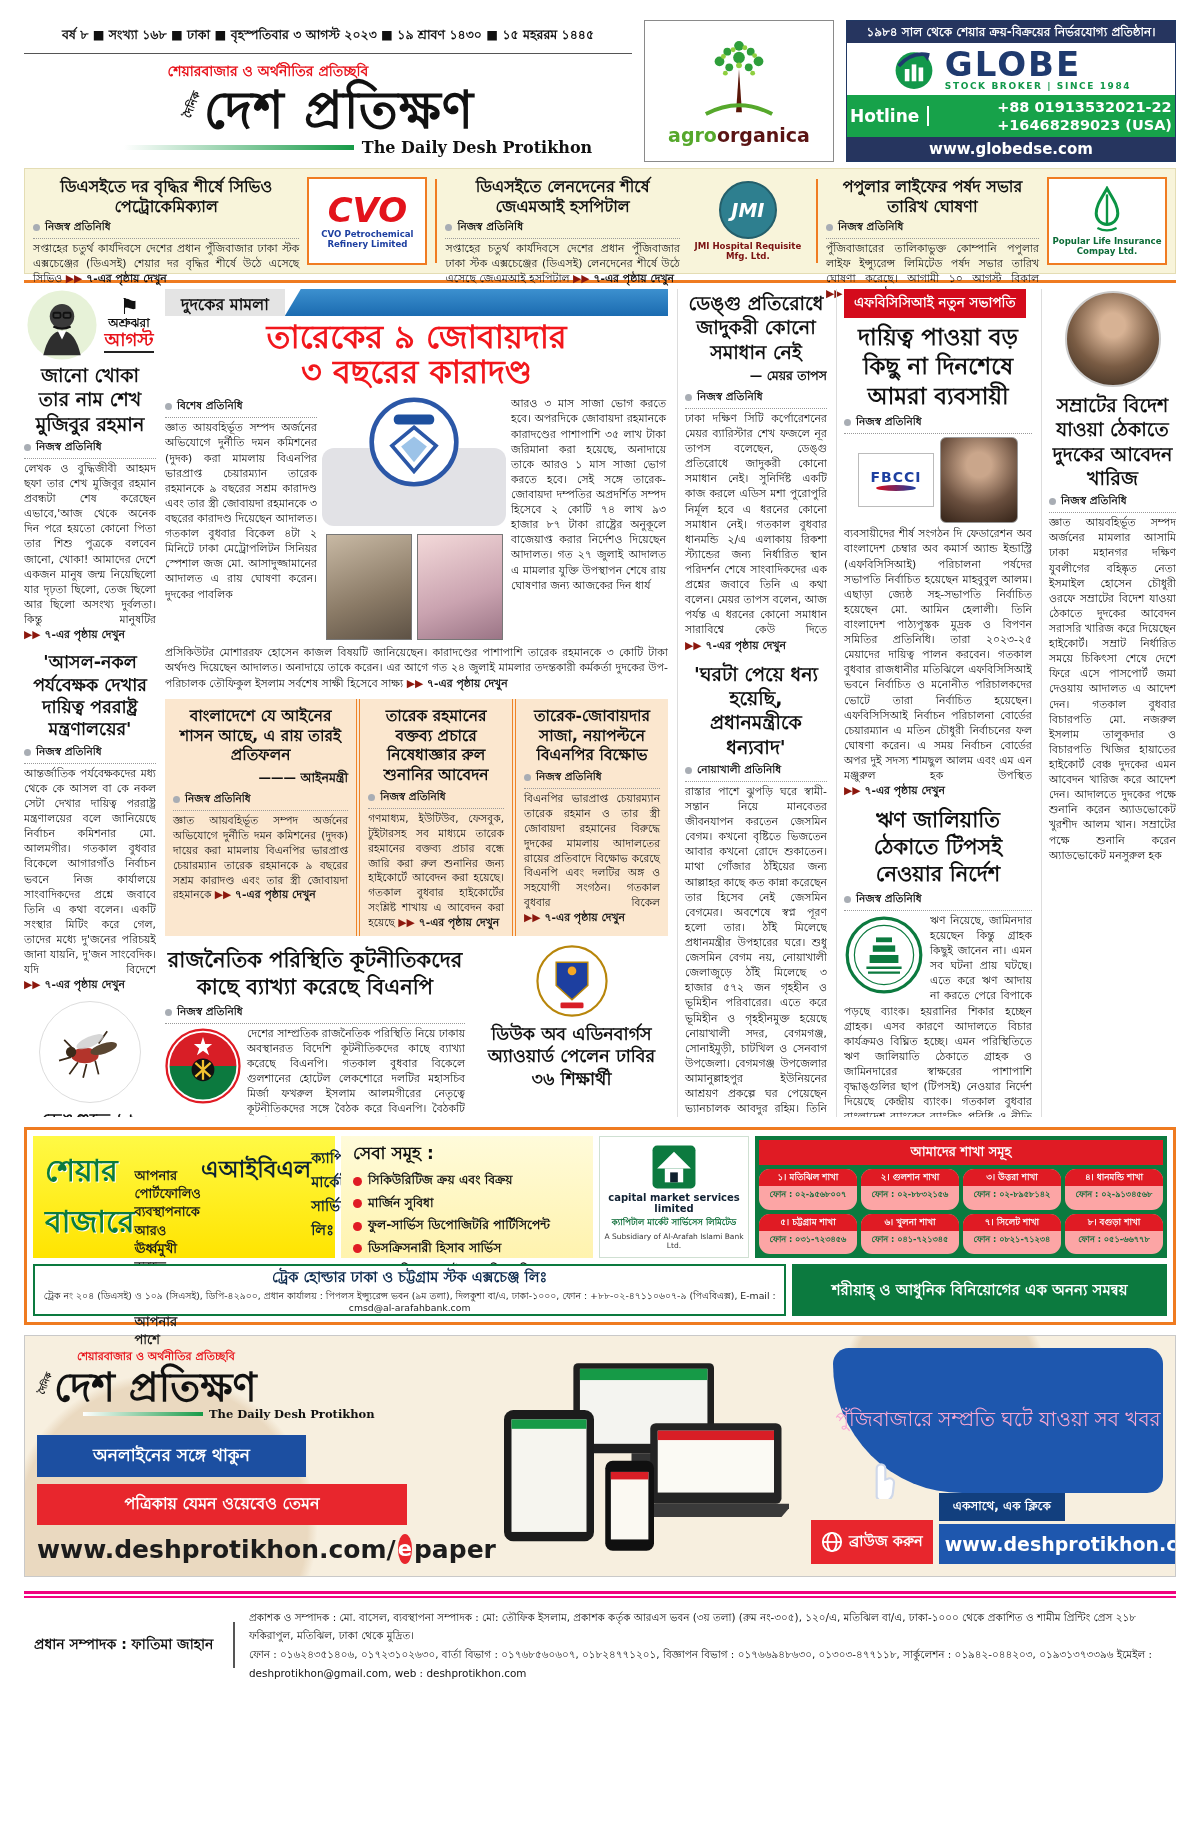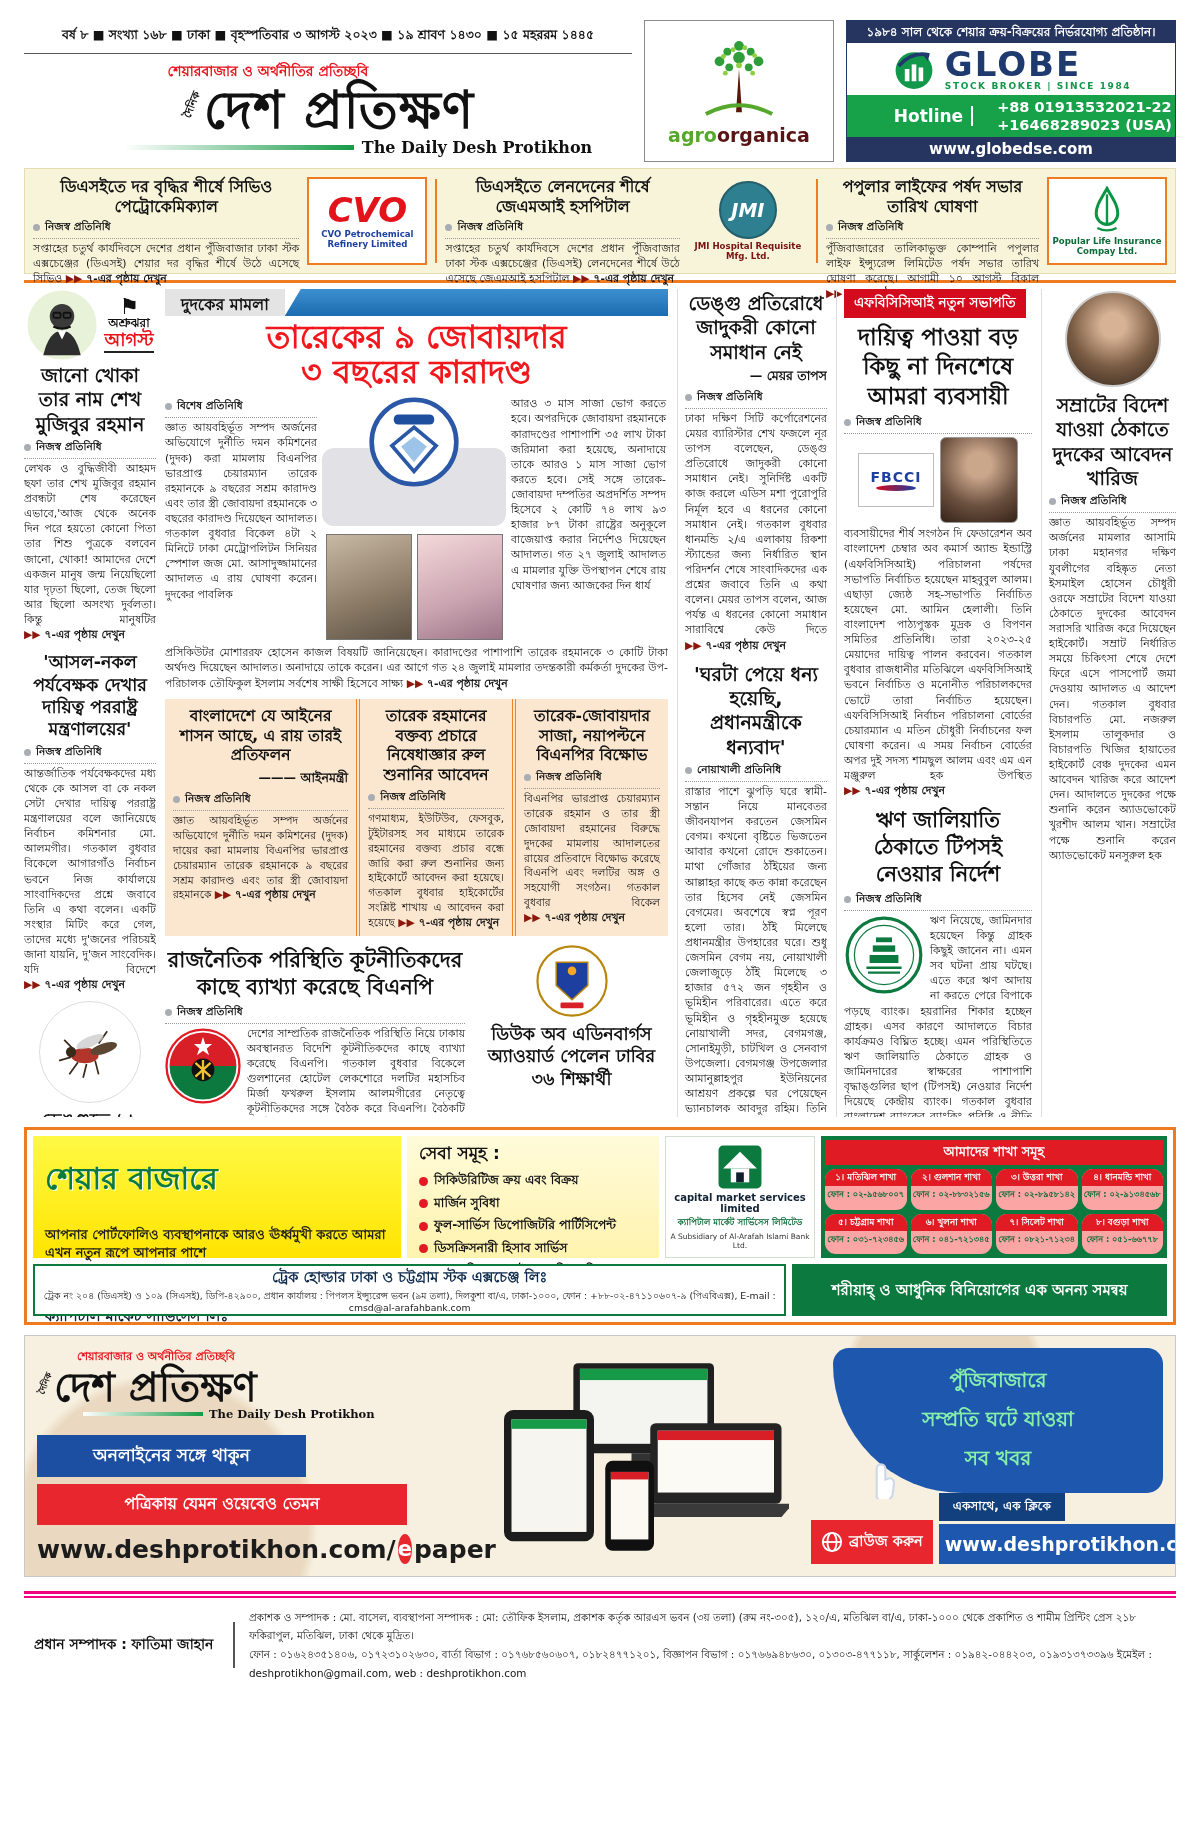--- a/index.html
+++ b/index.html
@@ -20,21 +20,21 @@
   .msub{font-family:"DejaVu Serif","Liberation Serif",serif;font-size:16px;font-weight:700}
   .agro{width:190px;border:1.5px solid #8a8a8a;background:#fff;display:flex;flex-direction:column;align-items:center;justify-content:center;gap:4px;padding:4px}
   .agroBrand{font-size:19px;font-weight:800}
   .agroBrand .g1{color:#56a82c}.agroBrand .g2{color:#5a1414}
   .globeAd{width:330px;border:1px solid #203864;display:flex;flex-direction:column}
   .g-top{background:#26355f;color:#fff;font-size:12px;font-weight:700;text-align:center;padding:3px 4px;line-height:1.35}
   .g-mid{background:#fff;flex:1;display:flex;align-items:center;justify-content:center;gap:8px;padding:2px}
   .g-brand{display:flex;flex-direction:column;align-items:flex-start}
   .g-name{color:#1f3a6e;font-size:34px;font-weight:900;letter-spacing:2px;line-height:1}
   .g-strap{color:#12984a;font-size:9px;font-weight:800;letter-spacing:1.6px}
-  .g-hot{background:#17a24a;color:#fff;display:flex;align-items:center;justify-content:flex-end;gap:24px;padding:3px}
+  .g-hot{background:#17a24a;color:#fff;display:flex;align-items:center;justify-content:space-between;gap:24px;padding:3px}
   .g-hl{font-size:17px;font-weight:800;border-right:2px solid #fff;padding-right:8px}
   .g-ph{font-size:14.5px;font-weight:800;line-height:1.25}
   .g-web{background:#26355f;color:#fff;text-align:center;font-size:15px;font-weight:800;padding:3px}
   
   .briefs{margin-top:6px;background:#f8f4da;border:1px solid #e4ddb4;display:flex;gap:8px;padding:8px;height:106px}
   .brief{display:flex;flex-direction:column;min-width:0}
   .brief h3{font-size:16px;font-weight:800;text-align:center;line-height:1.25}
   .byline{display:flex;align-items:center;gap:5px;font-size:10.5px;font-weight:700;margin:2px 0;
           border-bottom:1px dotted #999;padding-bottom:2px}
   .byline::before{content:"";width:7px;height:7px;border-radius:50%;background:#a8adb4;flex:0 0 auto}
@@ -90,21 +90,21 @@
   .fk{display:inline-block;background:#d40b1c;color:#fff;font-weight:800;font-size:13.5px;padding:3px 10px;margin-bottom:3px}
   .fmedia{display:flex;gap:6px;align-items:center;justify-content:center;margin:3px 0}
   .fbl{width:76px;height:54px;border:1px solid #bbb;background:#fff;display:flex;flex-direction:column;align-items:center;justify-content:center}
   .fblTxt{font-weight:900;color:#1d3fa0;font-size:14px;letter-spacing:1px}
   .fblArc{width:40px;height:6px;border-radius:50%;background:linear-gradient(90deg,#d40b1c,#1d3fa0)}
   .portRect{width:78px;height:86px;border-radius:6px;background:radial-gradient(circle at 50% 32%,#caa68b 18%,#6b503f 60%,#342318);border:1px solid #999}
   .portC{background:radial-gradient(circle at 50% 35%,#d7b294 16%,#7a5c44 55%,#30241a);border:2px solid #ccc}
   
   .ad{border:3px solid #ef7b20;margin-top:10px;padding:6px;height:198px;display:flex;flex-direction:column;gap:6px}
   .adr1{display:flex;gap:6px;flex:1;min-height:0}
-  .ay{width:368px;background:linear-gradient(180deg,#fff945,#ffe400);padding:19px 12px;display:flex;flex-direction:column}
+  .ay{width:302px;background:linear-gradient(180deg,#fff945,#ffe400);padding:11px 12px;display:flex;}
   .ayt{font-size:30px;font-weight:900;color:#0b7a3e;text-shadow:1px 1px 0 #fff}
   .ays{font-size:13px;font-weight:700;line-height:1.4;color:#1c1c1c;margin-top:20px}
   .ayb{font-size:23px;font-weight:900;color:#0d2233;margin-top:4px}
   .ayb2{font-size:14.5px;font-weight:800;color:#0d2233}
   .asv{width:252px;background:linear-gradient(180deg,#fffbda,#fff3ae);padding:4px 12px}
   .asvT{font-size:17px;font-weight:800;margin-bottom:3px}
   .asv li{list-style:none;font-size:12.3px;font-weight:700;margin:2.5px 0;display:flex;gap:6px;align-items:center}
   .asv li::before{content:"";width:9px;height:9px;border-radius:50%;background:#e01b24;flex:0 0 auto}
   .alogo{width:150px;background:#fff;border:1px solid #cfe0d2;display:flex;flex-direction:column;align-items:center;justify-content:center;text-align:center;gap:2px;padding:3px}
   .al1{font-size:10px;font-weight:800;color:#123}
@@ -134,21 +134,21 @@
   .psubRow{display:flex;align-items:center;gap:6px;margin-left:46px}
   .pgline{width:120px;height:4px;background:linear-gradient(90deg,#fff,#169a47)}
   .psub{font-family:"DejaVu Serif","Liberation Serif",serif;font-size:11.5px;font-weight:700}
   .pbar1{margin-top:14px;background:#1c4fa1;color:#fff;font-weight:800;font-size:17px;text-align:center;padding:7px;width:269px}
   .pbar2{margin-top:7px;background:#e8262d;color:#fff;font-weight:800;font-size:16px;text-align:center;padding:7px;width:370px}
   .purl{margin-top:auto;font-size:25px;font-weight:900;color:#1c1c1c;display:flex;align-items:center}
   .pe{width:30px;height:30px;border-radius:50%;background:#e8262d;color:#fff;display:inline-flex;align-items:center;justify-content:center;font-size:21px;font-weight:900;margin:0 2px}
   .pm{flex:1;display:flex;align-items:center;justify-content:center}
   .pr{width:352px;display:flex;flex-direction:column}
   .blob{width:330px;height:168px;margin-left:auto;background:#1e57ae;border-radius:16px 16px 16px 130px;
-        color:#86efac;font-weight:700;font-size:20px;text-align:center;display:flex;flex-direction:column;
+        color:#f9a8d4;font-weight:400;font-size:20px;text-align:center;display:flex;
         align-items:center;justify-content:center;gap:6px;position:relative}
   .hand{position:absolute;left:26px;bottom:-6px}
   .prBottom{margin-top:auto;display:flex;align-items:flex-end;gap:6px}
   .browse{background:#e8262d;color:#fff;font-weight:800;font-size:14.5px;padding:10px 10px;display:flex;align-items:center;gap:6px;white-space:nowrap}
   .siteCol{flex:1;display:flex;flex-direction:column;align-items:flex-start}
   .rib{background:#123f7e;color:#fff;font-size:12px;font-weight:700;padding:4px 14px;margin-bottom:3px}
   .site{align-self:stretch;background:#1e57ae;color:#fff;font-weight:900;font-size:19px;text-align:center;padding:9px 6px}
   
   .foot{margin-top:14px}
   .fl1{height:3px;background:#f0047f}

